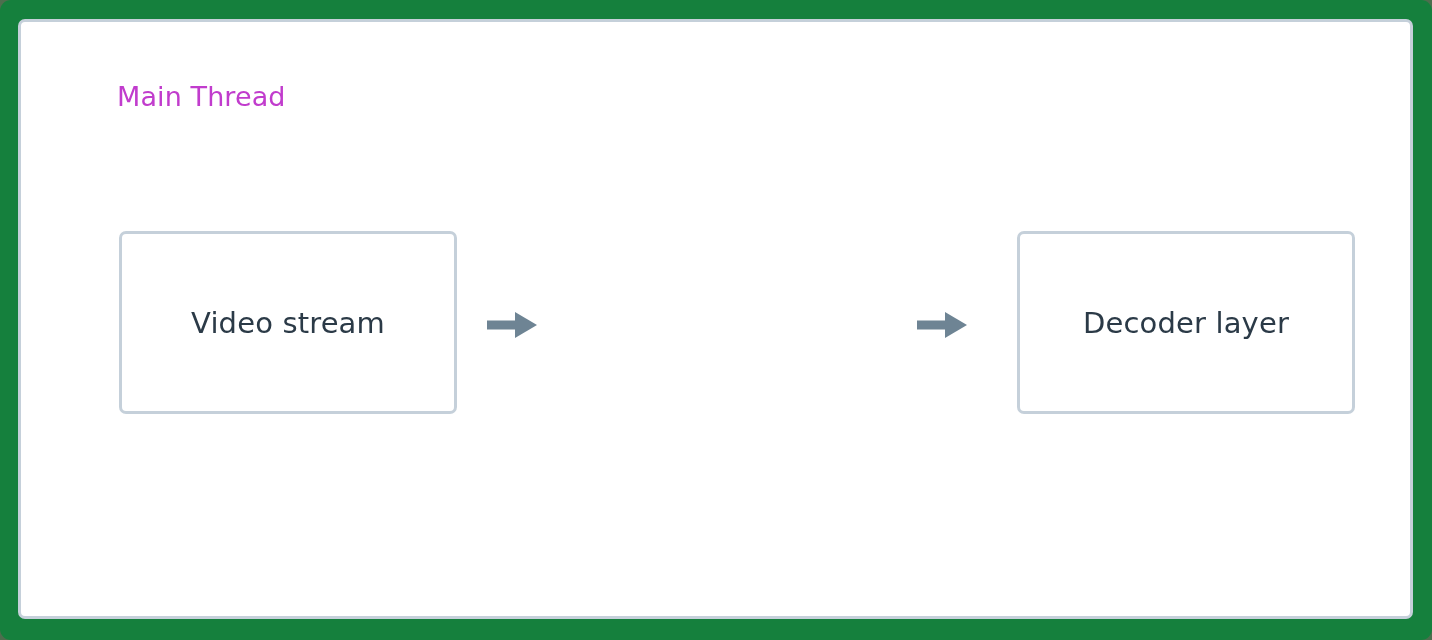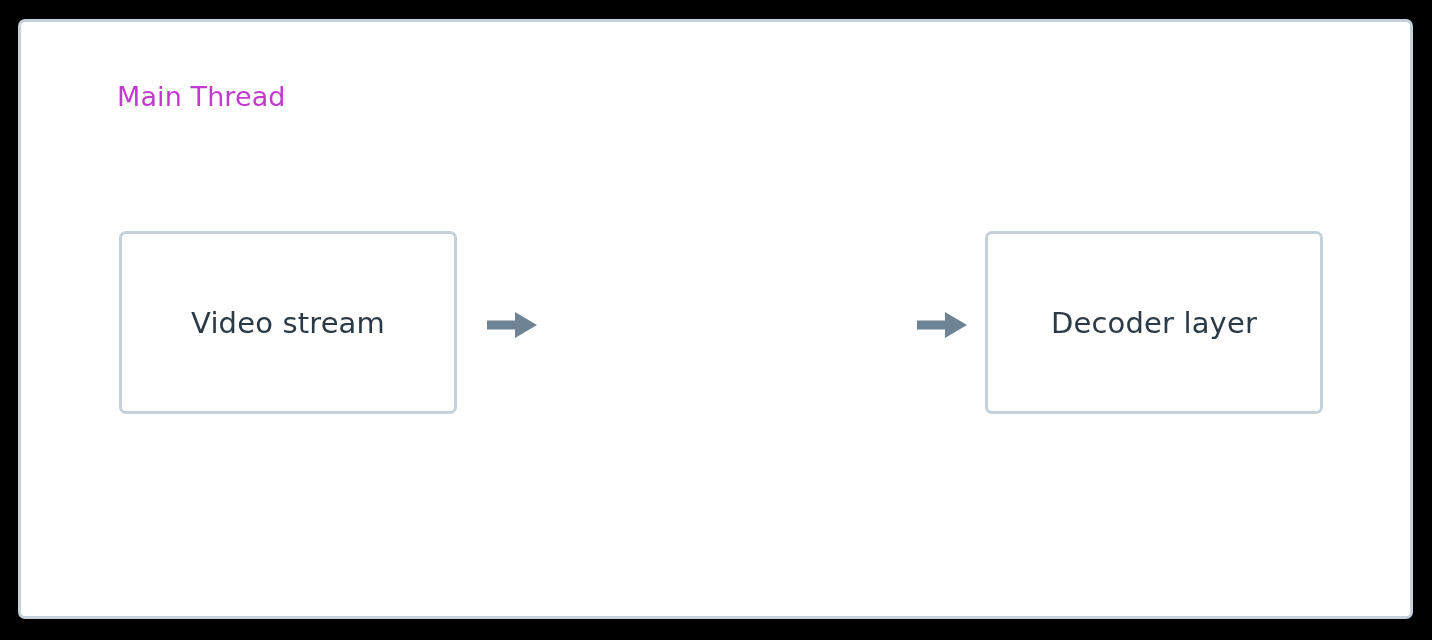--- a/index.html
+++ b/index.html
@@ -14,21 +14,22 @@
     overflow: hidden;
   }
 
   
   #diagram-canvas {
     position: absolute;
     left: 0;
     top: 0;
     width: 1432px;
     height: 640px;
-    background: #000000;
+    background: #15803d;
+    border-radius: 11px;
   }
 
   
   .thread-panel {
     position: absolute;
     left: 18px;
     top: 19px;
     width: 1395px;
     height: 600px;
     box-sizing: border-box;
@@ -66,21 +67,21 @@
   .node-label {
     font-size: 29px;
     line-height: 34px;
     color: #2b3a47;
     white-space: nowrap;
     letter-spacing: 0.15px;
   }
 
   #node-video-stream  { left: 98px; }
   #node-processing    { left: 530px; }
-  #node-decoder       { left: 964px; justify-content: center; }
+  #node-decoder       { left: 996px; justify-content: center; }
 
   
   .edge-arrow {
     position: absolute;
     top: 287px;
     width: 72px;
     height: 32px;
   }
   #edge-video-to-processing { left: 446px; }
   #edge-processing-to-decoder { left: 876px; }

